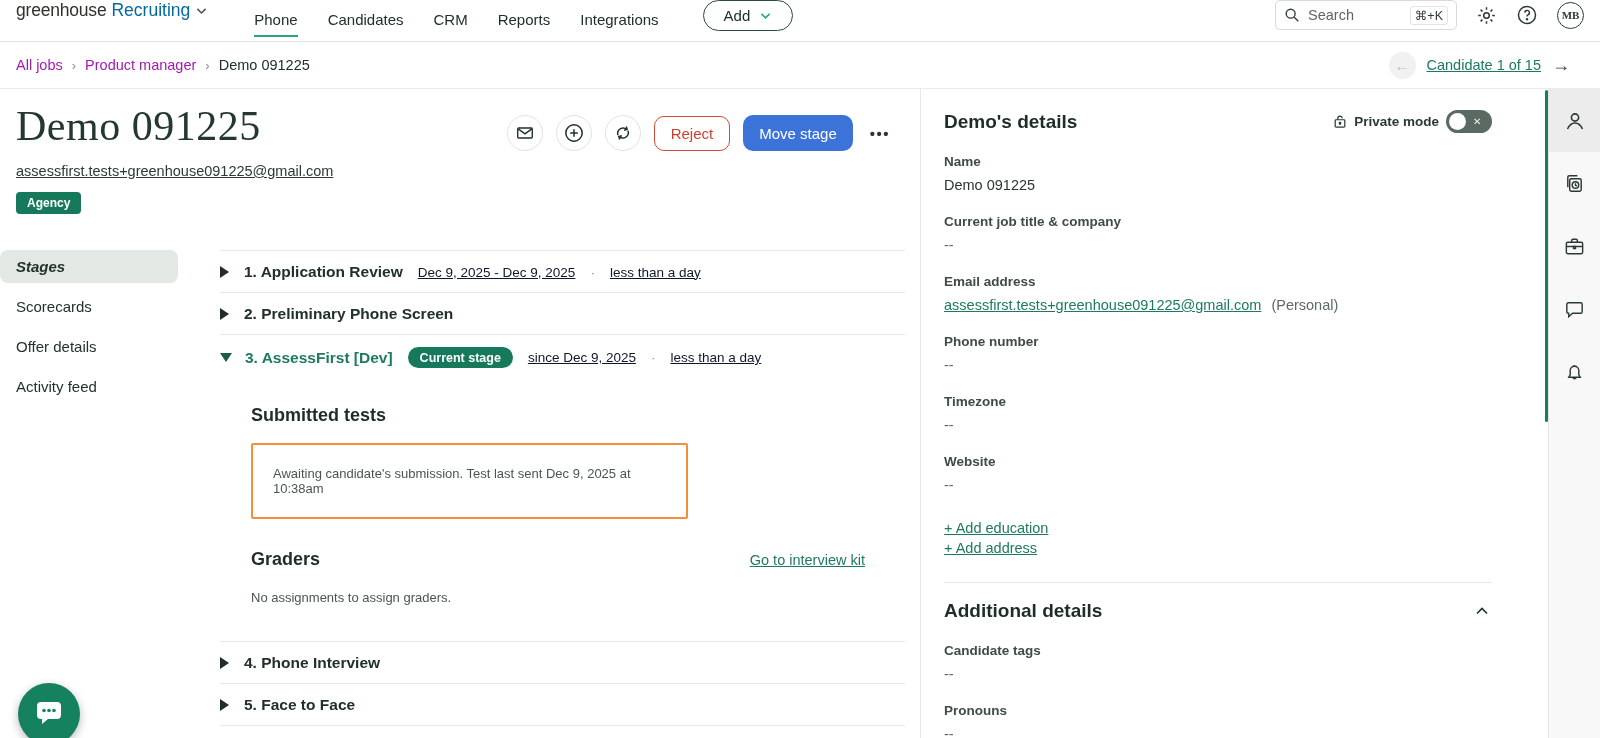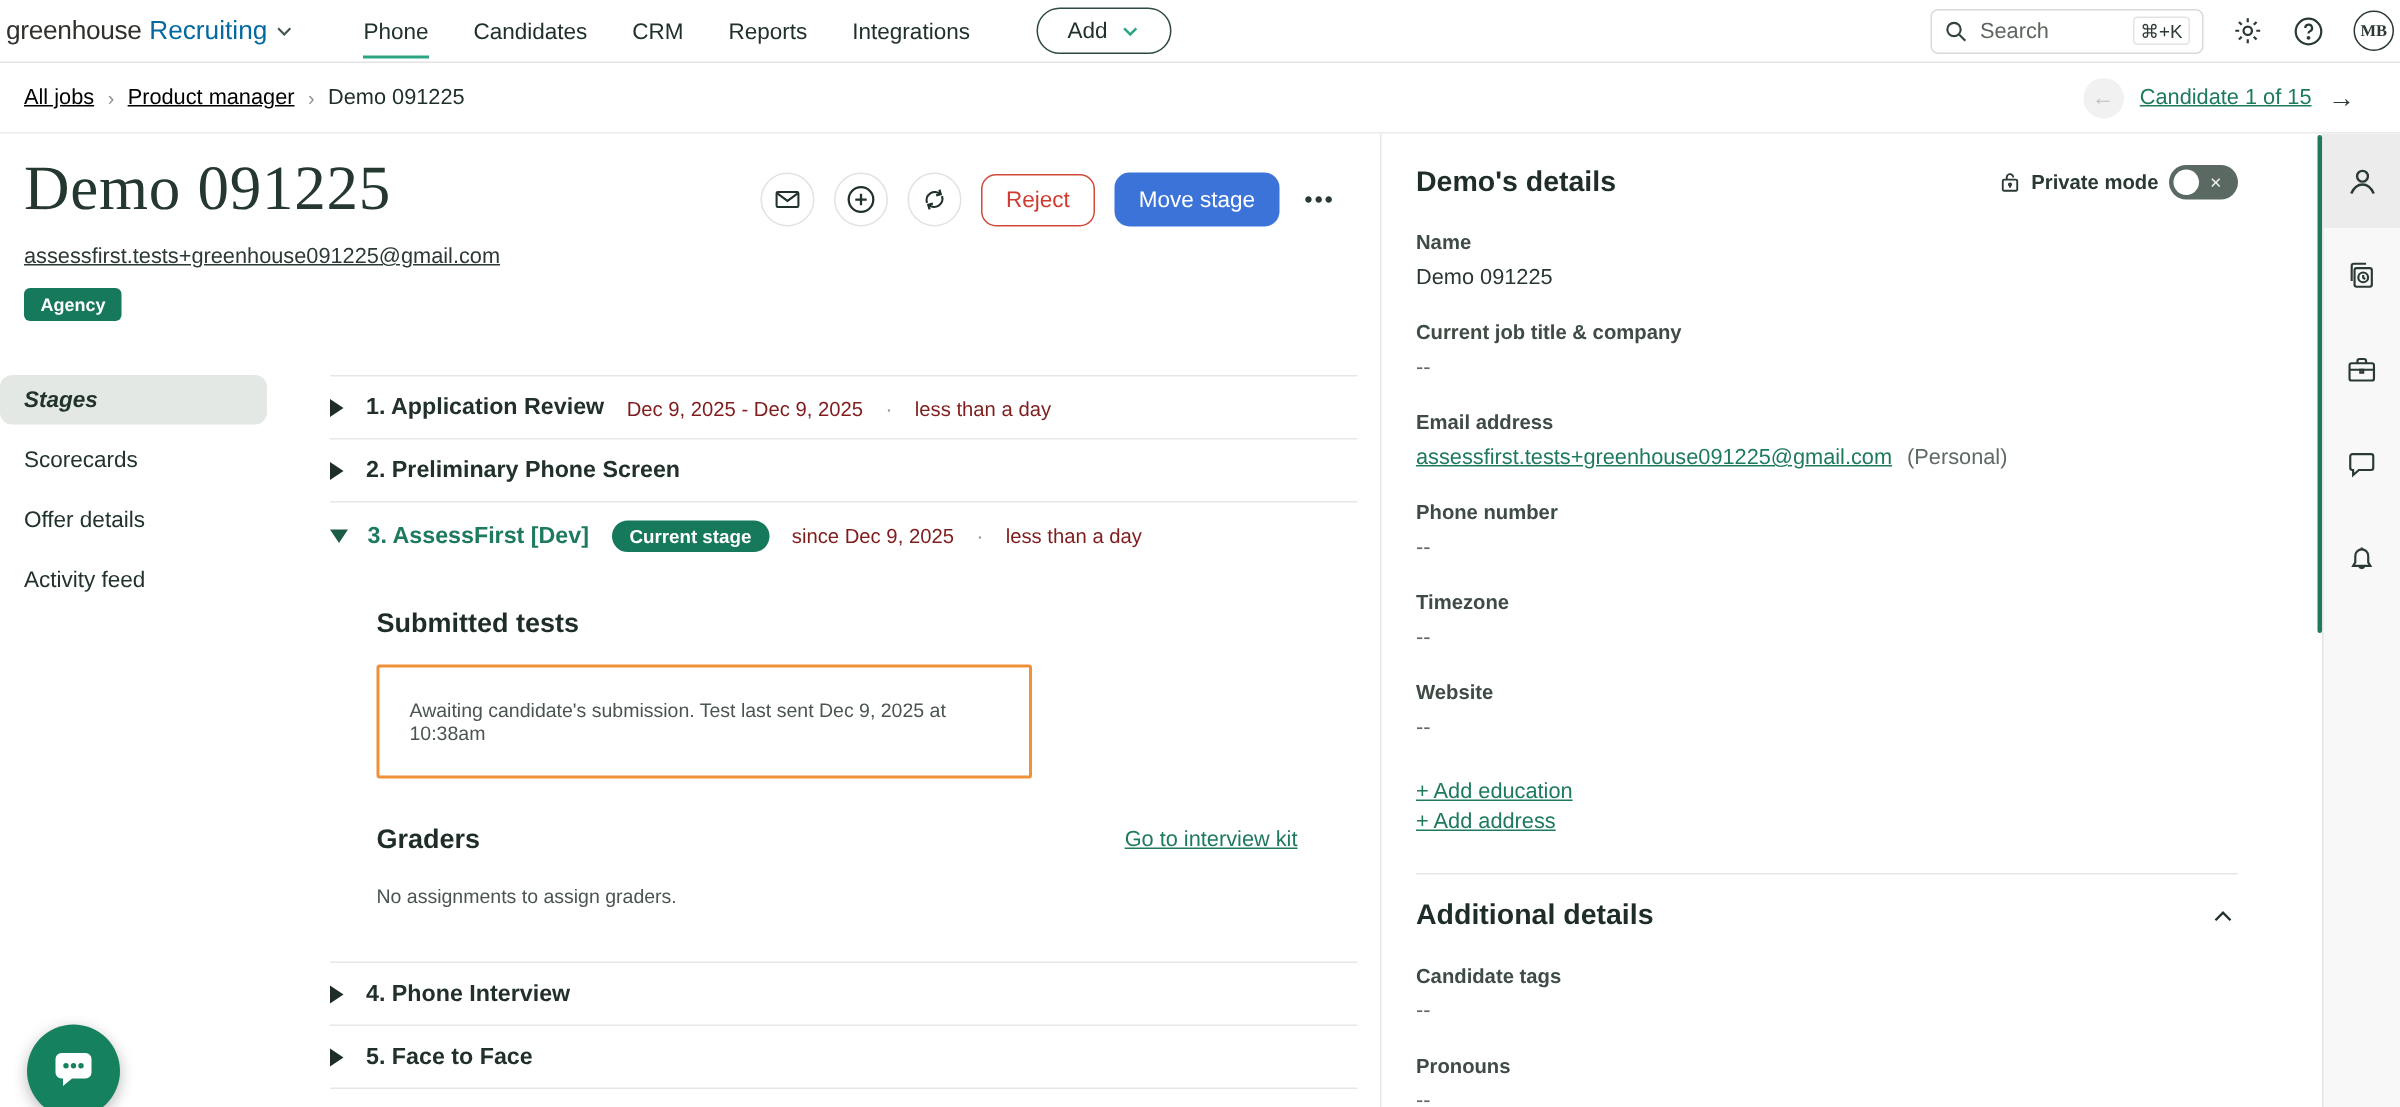--- a/index.html
+++ b/index.html
@@ -5,41 +5,41 @@
   * { box-sizing: border-box; }
   html,body { margin:0; padding:0; }
   body {
     width:1600px; height:738px; overflow:hidden; background:#fff;
     font-family:"Liberation Sans", sans-serif; color:#23332c; position:relative;
   }
   a { cursor:pointer; }
   svg { display:block; }
 
   
-  .topbar { height:42px; border-bottom:1px solid #e3e3e3; display:flex; align-items:center; padding:0 4px; }
+  .topbar { height:42px; border-bottom:1px solid #e3e3e3; display:flex; align-items:flex-start; padding:0 16px; }
   .logo { display:flex; align-items:center; gap:5px; font-size:17.5px; cursor:pointer; }
   .logo-primary { color:#30312c; letter-spacing:-0.2px; }
   .logo-secondary { color:#0369a1; }
   .nav { display:flex; gap:30px; margin-left:46px; font-size:15px; }
   .nav-item { padding:11px 0 9px; cursor:pointer; color:#20302a; }
   .nav-item.active { border-bottom:2px solid #2aa584; padding-bottom:7px; }
   .add-btn { margin-left:44px; display:flex; align-items:center; gap:9px; border:1.5px solid #2e4a40;
              border-radius:17px; padding:6px 20px; font-size:15px; background:#fff; cursor:pointer; color:#20302a; }
   .top-right { margin-left:auto; display:flex; align-items:center; gap:19px; }
   .searchbox { width:182px; height:30px; border:1px solid #d9d9d9; border-radius:5px; display:flex;
                align-items:center; padding:0 8px; gap:8px; cursor:text; }
   .search-label { color:#5c665f; font-size:14.5px; flex:1; }
   .kbd { border:1px solid #e3e3e3; border-radius:3px; font-size:12.5px; padding:1px 4px; color:#2f3b35; }
   .icon-btn { background:none; border:none; padding:0; cursor:pointer; }
   .avatar { width:27px; height:27px; border:1.6px solid #2a3a33; border-radius:50%; display:flex;
             align-items:center; justify-content:center; font-size:11px; font-weight:700; color:#2a3a33; cursor:pointer;font-family:Liberation Serif, serif; }
 
   
   .crumb-row { height:47px; border-bottom:1px solid #ebebeb; display:flex; align-items:center; padding:0 16px; font-size:14.5px; }
-  .crumb-link { color:#000000; text-decoration:underline; }
+  .crumb-link { color:#a21caf; }
   .crumb-sep { margin:0 9px; color:#8a938d; font-size:13px; }
   .crumb-current { color:#20302a; }
   .crumb-right { margin-left:auto; display:flex; align-items:center; gap:11px; padding-right:14px; }
   .pag-circle { width:27px; height:27px; border-radius:50%; background:#f1f1f1; color:#bcc0bd; display:flex;
                 align-items:center; justify-content:center; font-size:15px; cursor:pointer; }
   .pag-link { color:#1e7a5f; text-decoration:underline; font-size:14.5px; }
   .pag-next { font-size:18px; color:#2a3a33; cursor:pointer; }
 
   
   .body-wrap { display:flex; height:649px; position:relative; }
@@ -69,21 +69,21 @@
 
   .stagecol { flex:1; margin-left:42px; margin-right:15px; border-top:1px solid #e7e7e7; margin-top:16px; }
   .stage-row { display:flex; align-items:center; gap:15px; padding:12px 0 11px; border-bottom:1px solid #e7e7e7; }
   .stage-row.noborder { border-bottom:none; }
   .tri-right { width:0; height:0; border-left:9px solid #1f2d28; border-top:6px solid transparent;
                border-bottom:6px solid transparent; cursor:pointer; flex:none; }
   .tri-down { width:0; height:0; border-top:9px solid #1b5c44; border-left:6px solid transparent;
               border-right:6px solid transparent; cursor:pointer; flex:none; margin-right:-2px; }
   .stage-title { font-weight:700; font-size:15.5px; color:#21302a; cursor:pointer; }
   .stage-title.current { color:#1e7a5f; }
-  .stage-meta { color:#7f1d1d; font-size:13.5px; }
+  .stage-meta { color:#0f172a; font-size:13.5px;text-decoration:underline; }
   .meta-dot { color:#8a938d; font-size:13.5px; }
   .current-badge { background:#17795b; color:#fff; font-size:12.5px; font-weight:600; padding:3.5px 12px;
                    border-radius:12px; }
   .stage-expanded-wrap { border-bottom:1px solid #e7e7e7; padding-bottom:36px; }
   .stage-body { padding-left:31px; }
   .sec-title { font-size:18px; font-weight:700; color:#1f2d28; margin-top:26px; }
   .await-box { margin-top:17px; width:437px; border:2px solid #f0913a; border-radius:2px;
                padding:21px 20px; font-size:13px; color:#4a5550; }
   .graders-row { display:flex; align-items:center; margin-top:30px; }
   .kit-link { margin-left:auto; margin-right:40px; color:#1e7a5f; text-decoration:underline; font-size:14.5px; }

